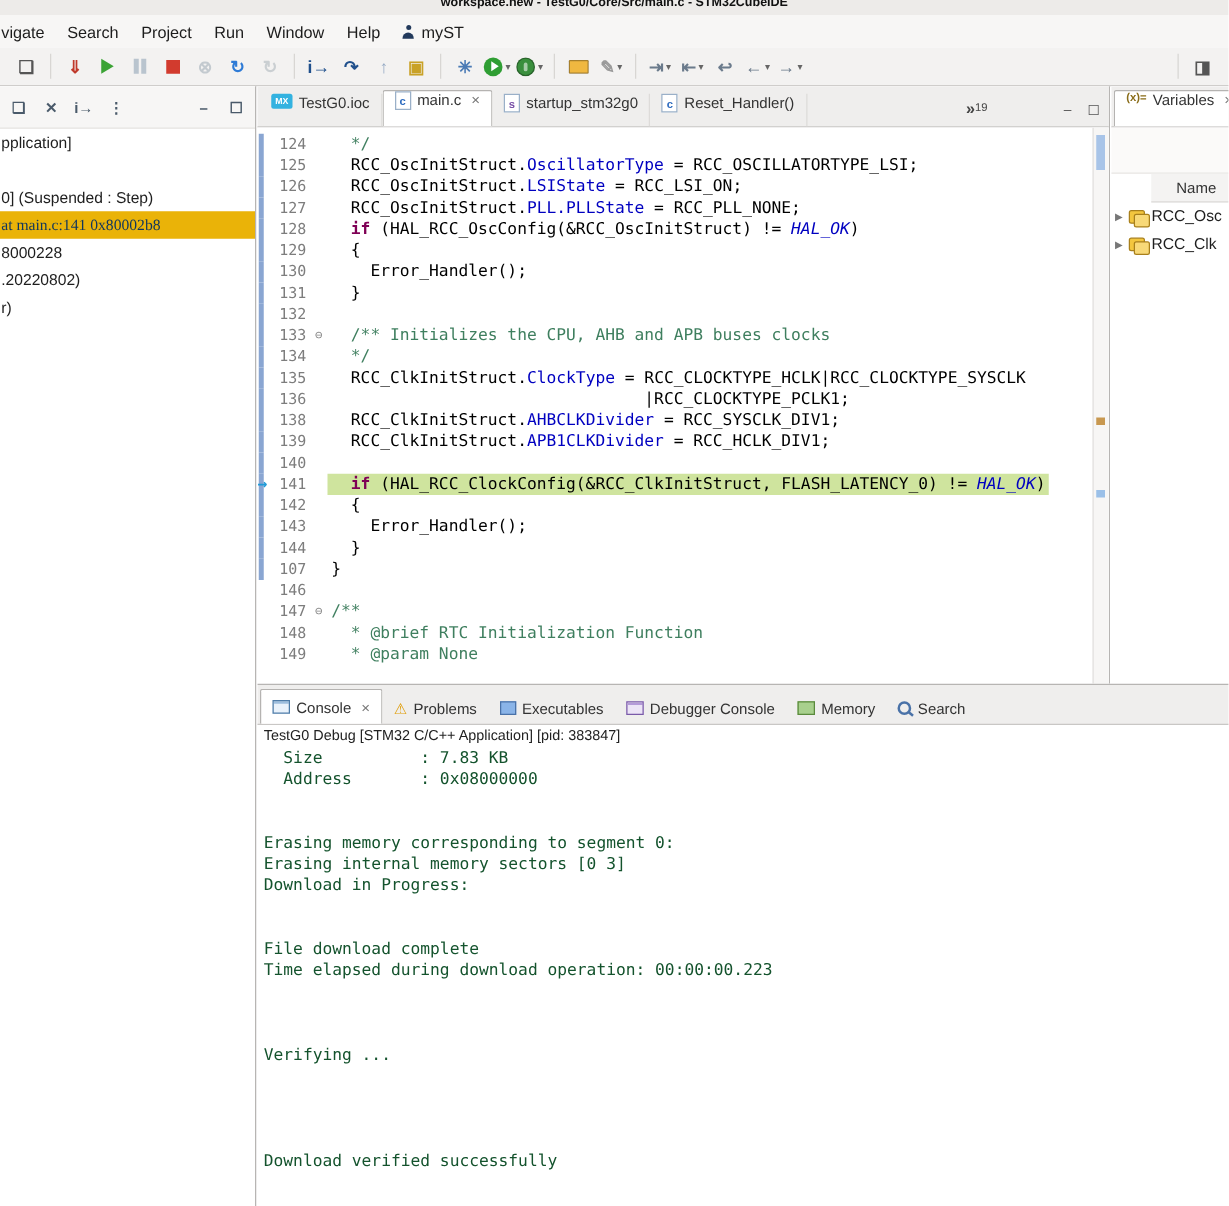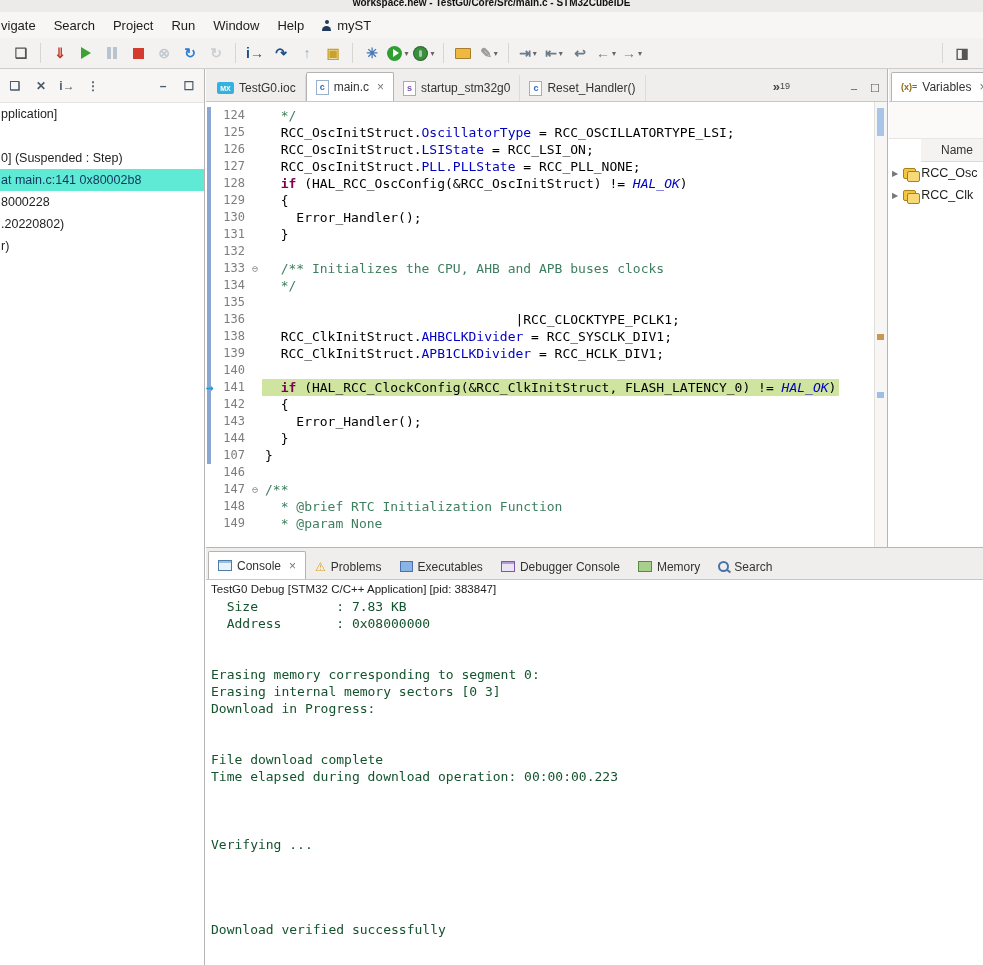--- a/index.html
+++ b/index.html
@@ -39,25 +39,25 @@
   .shp-bug{width:13px;height:13px;border-radius:50%;border:1px solid rgba(0,0,0,.3);display:inline-flex;align-items:center;justify-content:center;}
   .shp-bug .shp-inner{width:3px;height:7px;background:rgba(255,255,255,.55);border-radius:2px;}
   .shp-folder{width:14px;height:9px;border:1px solid rgba(0,0,0,.3);border-radius:1px;}
 
   
   .debug-view{position:absolute;left:0;top:69px;width:205px;bottom:0;background:#fff;
               border-right:1px solid #b7b5b3;box-sizing:border-box;overflow:hidden;}
   .view-toolbar{height:33px;display:flex;align-items:center;padding:0 6px;gap:8px;background:#f7f6f5;border-bottom:1px solid #e6e4e2;}
   .vt-btn{display:inline-flex;align-items:center;justify-content:center;height:20px;min-width:18px;color:#4a5a6a;font-size:12px;font-weight:bold;}
   .dbg-row{display:block;height:22px;line-height:22px;font-size:12.5px;white-space:nowrap;overflow:hidden;padding-left:1px;color:#1e1e1e;}
-  .dbg-row.sel{background:#5eead4;color:#10365e;}
+  .dbg-row.sel{background:#eab308;color:#10365e;font-family:Liberation Serif, serif;}
 
   
   .tabbar{height:33px;background:#efeeed;border-bottom:1px solid #c9c7c5;display:flex;align-items:flex-end;box-sizing:border-box;padding-left:2px;}
-  .etab{display:inline-flex;align-items:center;gap:5px;height:26px;padding:0 9px;font-size:12px;color:#333;
+  .etab{display:inline-flex;gap:5px;height:26px;padding:0 9px;font-size:12px;color:#333;
         border-right:1px solid #dddbd9;white-space:nowrap;}
   .etab.active{background:#fff;border:1px solid #b5b3b1;border-bottom:none;height:28px;border-radius:2px 2px 0 0;}
   .tab-close{color:#777;font-size:12px;margin-left:3px;}
   .mx-file-icon{width:17px;height:12px;background:#33b2e0;color:#fff;font-size:7px;font-weight:bold;
                 display:inline-flex;align-items:center;justify-content:center;border-radius:2px;}
   .c-file-icon,.s-file-icon{width:11px;height:13px;background:#fff;border:1px solid #9ab0c8;color:#2d6bbf;
                 font-size:9px;font-weight:bold;display:inline-flex;align-items:center;justify-content:center;}
   .s-file-icon{color:#7a52a8;}
   .tab-overflow{margin-left:auto;margin-right:55px;color:#444;display:inline-flex;align-items:flex-start;height:22px;}
   .ov-ch{font-size:13px;font-weight:bold;}
@@ -291,21 +291,21 @@
           <div class="code-line"><span class="diff-strip on"></span><span class="line-num">125</span><span class="fold-col"></span><span class="code-text"><span class="tok-plain">  RCC_OscInitStruct.</span><span class="tok-field">OscillatorType</span><span class="tok-plain"> = RCC_OSCILLATORTYPE_LSI;</span></span></div>
           <div class="code-line"><span class="diff-strip on"></span><span class="line-num">126</span><span class="fold-col"></span><span class="code-text"><span class="tok-plain">  RCC_OscInitStruct.</span><span class="tok-field">LSIState</span><span class="tok-plain"> = RCC_LSI_ON;</span></span></div>
           <div class="code-line"><span class="diff-strip on"></span><span class="line-num">127</span><span class="fold-col"></span><span class="code-text"><span class="tok-plain">  RCC_OscInitStruct.</span><span class="tok-field">PLL.PLLState</span><span class="tok-plain"> = RCC_PLL_NONE;</span></span></div>
           <div class="code-line"><span class="diff-strip on"></span><span class="line-num">128</span><span class="fold-col"></span><span class="code-text"><span class="tok-plain">  </span><span class="tok-keyword">if</span><span class="tok-plain"> (HAL_RCC_OscConfig(&amp;RCC_OscInitStruct) != </span><span class="tok-enum">HAL_OK</span><span class="tok-plain">)</span></span></div>
           <div class="code-line"><span class="diff-strip on"></span><span class="line-num">129</span><span class="fold-col"></span><span class="code-text"><span class="tok-plain">  {</span></span></div>
           <div class="code-line"><span class="diff-strip on"></span><span class="line-num">130</span><span class="fold-col"></span><span class="code-text"><span class="tok-plain">    Error_Handler();</span></span></div>
           <div class="code-line"><span class="diff-strip on"></span><span class="line-num">131</span><span class="fold-col"></span><span class="code-text"><span class="tok-plain">  }</span></span></div>
           <div class="code-line"><span class="diff-strip on"></span><span class="line-num">132</span><span class="fold-col"></span><span class="code-text"></span></div>
           <div class="code-line"><span class="diff-strip on"></span><span class="line-num">133</span><span class="fold-col">⊖</span><span class="code-text"><span class="tok-comment">  /** Initializes the CPU, AHB and APB buses clocks</span></span></div>
           <div class="code-line"><span class="diff-strip on"></span><span class="line-num">134</span><span class="fold-col"></span><span class="code-text"><span class="tok-comment">  */</span></span></div>
-          <div class="code-line"><span class="diff-strip on"></span><span class="line-num">135</span><span class="fold-col"></span></div>
+          <div class="code-line"><span class="diff-strip on"></span><span class="line-num">135</span><span class="fold-col"></span><span class="code-text"><span class="tok-plain">  RCC_ClkInitStruct.</span><span class="tok-field">ClockType</span><span class="tok-plain"> = RCC_CLOCKTYPE_HCLK|RCC_CLOCKTYPE_SYSCLK</span></span></div>
           <div class="code-line"><span class="diff-strip on"></span><span class="line-num">136</span><span class="fold-col"></span><span class="code-text"><span class="tok-plain">                                |RCC_CLOCKTYPE_PCLK1;</span></span></div>
           <div class="code-line"><span class="diff-strip on"></span><span class="line-num">138</span><span class="fold-col"></span><span class="code-text"><span class="tok-plain">  RCC_ClkInitStruct.</span><span class="tok-field">AHBCLKDivider</span><span class="tok-plain"> = RCC_SYSCLK_DIV1;</span></span></div>
           <div class="code-line"><span class="diff-strip on"></span><span class="line-num">139</span><span class="fold-col"></span><span class="code-text"><span class="tok-plain">  RCC_ClkInitStruct.</span><span class="tok-field">APB1CLKDivider</span><span class="tok-plain"> = RCC_HCLK_DIV1;</span></span></div>
           <div class="code-line"><span class="diff-strip on"></span><span class="line-num">140</span><span class="fold-col"></span><span class="code-text"></span></div>
           <div class="code-line hl"><span class="diff-strip on"><span class="ip-arrow">→</span></span><span class="line-num">141</span><span class="fold-col"></span><span class="code-text"><span class="tok-plain">  </span><span class="tok-keyword">if</span><span class="tok-plain"> (HAL_RCC_ClockConfig(&amp;RCC_ClkInitStruct, FLASH_LATENCY_0) != </span><span class="tok-enum">HAL_OK</span><span class="tok-plain">)</span></span></div>
           <div class="code-line"><span class="diff-strip on"></span><span class="line-num">142</span><span class="fold-col"></span><span class="code-text"><span class="tok-plain">  {</span></span></div>
           <div class="code-line"><span class="diff-strip on"></span><span class="line-num">143</span><span class="fold-col"></span><span class="code-text"><span class="tok-plain">    Error_Handler();</span></span></div>
           <div class="code-line"><span class="diff-strip on"></span><span class="line-num">144</span><span class="fold-col"></span><span class="code-text"><span class="tok-plain">  }</span></span></div>
           <div class="code-line"><span class="diff-strip on"></span><span class="line-num">107</span><span class="fold-col"></span><span class="code-text"><span class="tok-plain">}</span></span></div>
           <div class="code-line"><span class="diff-strip"></span><span class="line-num">146</span><span class="fold-col"></span><span class="code-text"></span></div>

